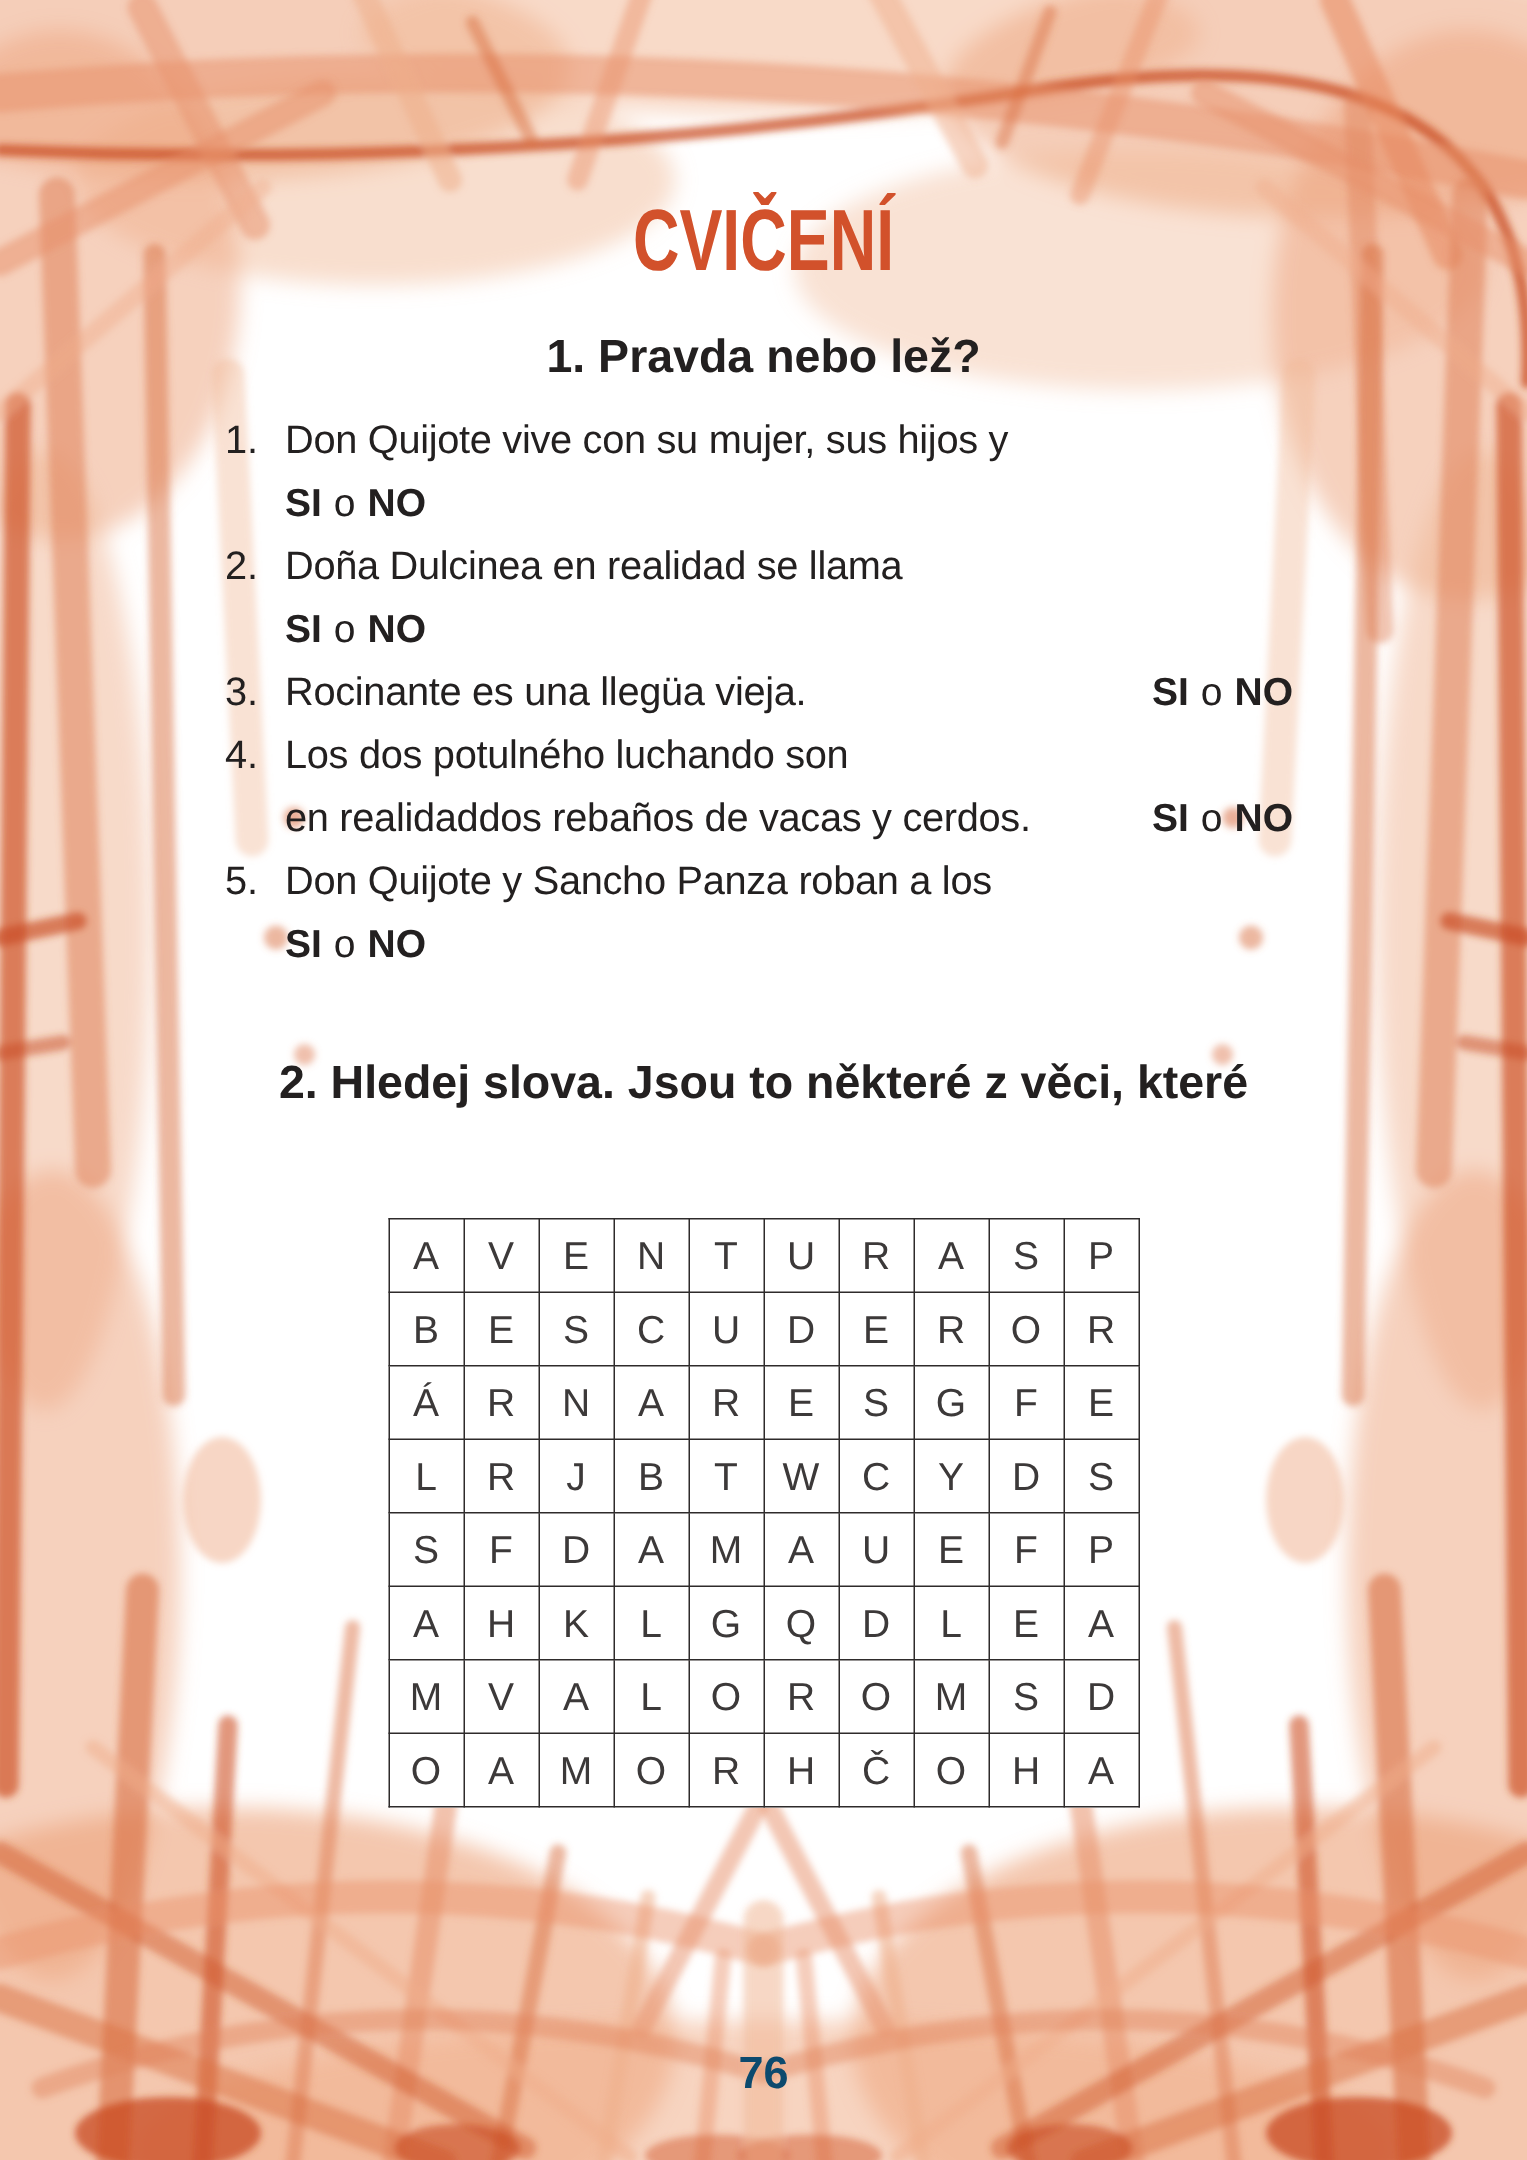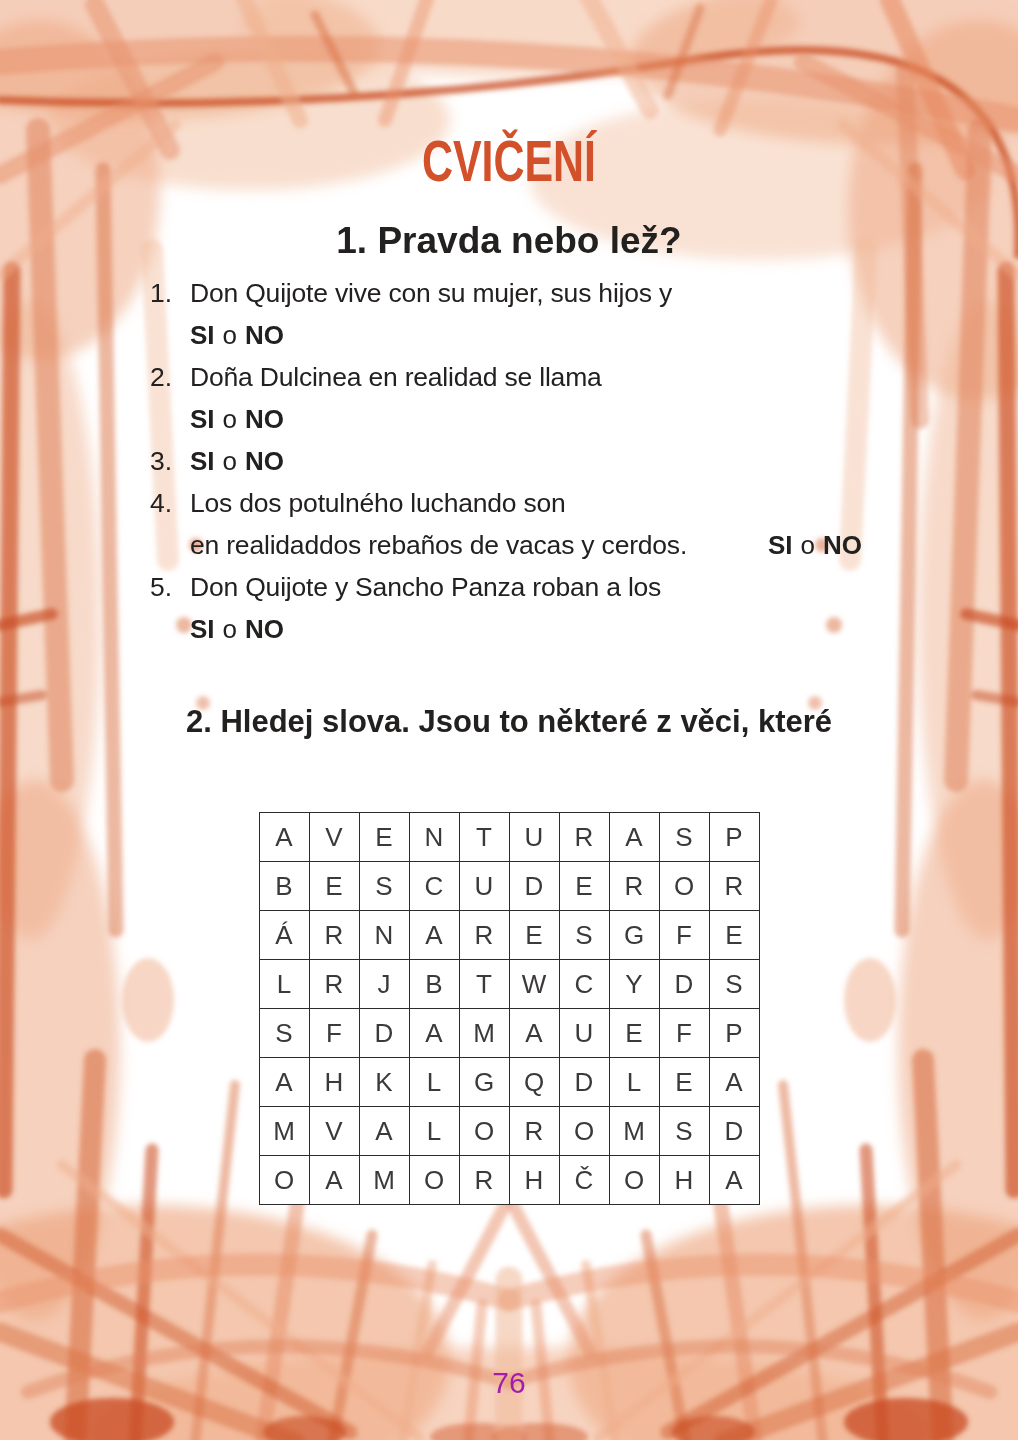--- a/index.html
+++ b/index.html
@@ -17,21 +17,21 @@
   .layer { position: absolute; z-index: 1; left: 0; width: 100%; }
 
   .page-title {
     top: 130px; text-align: center;
     font-size: 58px; font-weight: 700; line-height: 62px;
     color: #d2512b; letter-spacing: 0;
     transform: scaleX(.74); transform-origin: 50% 50%;
   }
   .ex1-heading {
     top: 220px; text-align: center;
-    font-size: 37px; font-weight: 700;
+    font-size: 31px; font-weight: 700;
   }
   .tf-list {
     top: 272px; left: 150px; width: 712px;
     font-size: 26.5px;
   }
   .tf-row { display: grid; grid-template-columns: 40px 1fr auto; line-height: 42px; }
   .tf-num { text-align: left; }
   .tf-txt { letter-spacing: -0.2px; }
   .tf-ans { font-size: 26px; white-space: nowrap; }
   .tf-ans b { font-weight: 700; }
@@ -47,21 +47,21 @@
   table.wordsearch td {
     width: 47px; height: 46px;
     border: 1.7px solid #2e2b2b;
     text-align: center; vertical-align: middle;
     font-size: 26px; color: #3c3939; font-weight: 400;
     background: #ffffff;
   }
 
   .page-num {
     top: 1366px; text-align: center;
-    font-size: 30px; font-weight: 400; color: #a21caf;
+    font-size: 30px; font-weight: 700; color: #0c4a6e;
   }
 </style>
 </head>
 <body>
 
 <svg class="border-art" viewBox="0 0 1018 1440" aria-hidden="true">
   <defs>
     <filter id="soft" x="-60%" y="-60%" width="220%" height="220%">
         <feGaussianBlur stdDeviation="7"></feGaussianBlur>
       </filter>
@@ -165,20 +165,21 @@
     </div>
     <div class="tf-row">
       <span class="tf-num"></span>
       <span class="tf-ans"><b>SI</b><span class="o">o</span><b>NO</b></span>
     </div>
   </div>
 
   <div class="tf-item">
     <div class="tf-row">
       <span class="tf-num">3.</span>
+      <span class="tf-txt">Rocinante es una llegüa vieja.</span>
       <span class="tf-ans"><b>SI</b><span class="o">o</span><b>NO</b></span>
     </div>
   </div>
 
   <div class="tf-item">
     <div class="tf-row">
       <span class="tf-num">4.</span>
       <span class="tf-txt">Los dos potulného luchando son</span>
       <span></span>
     </div>

